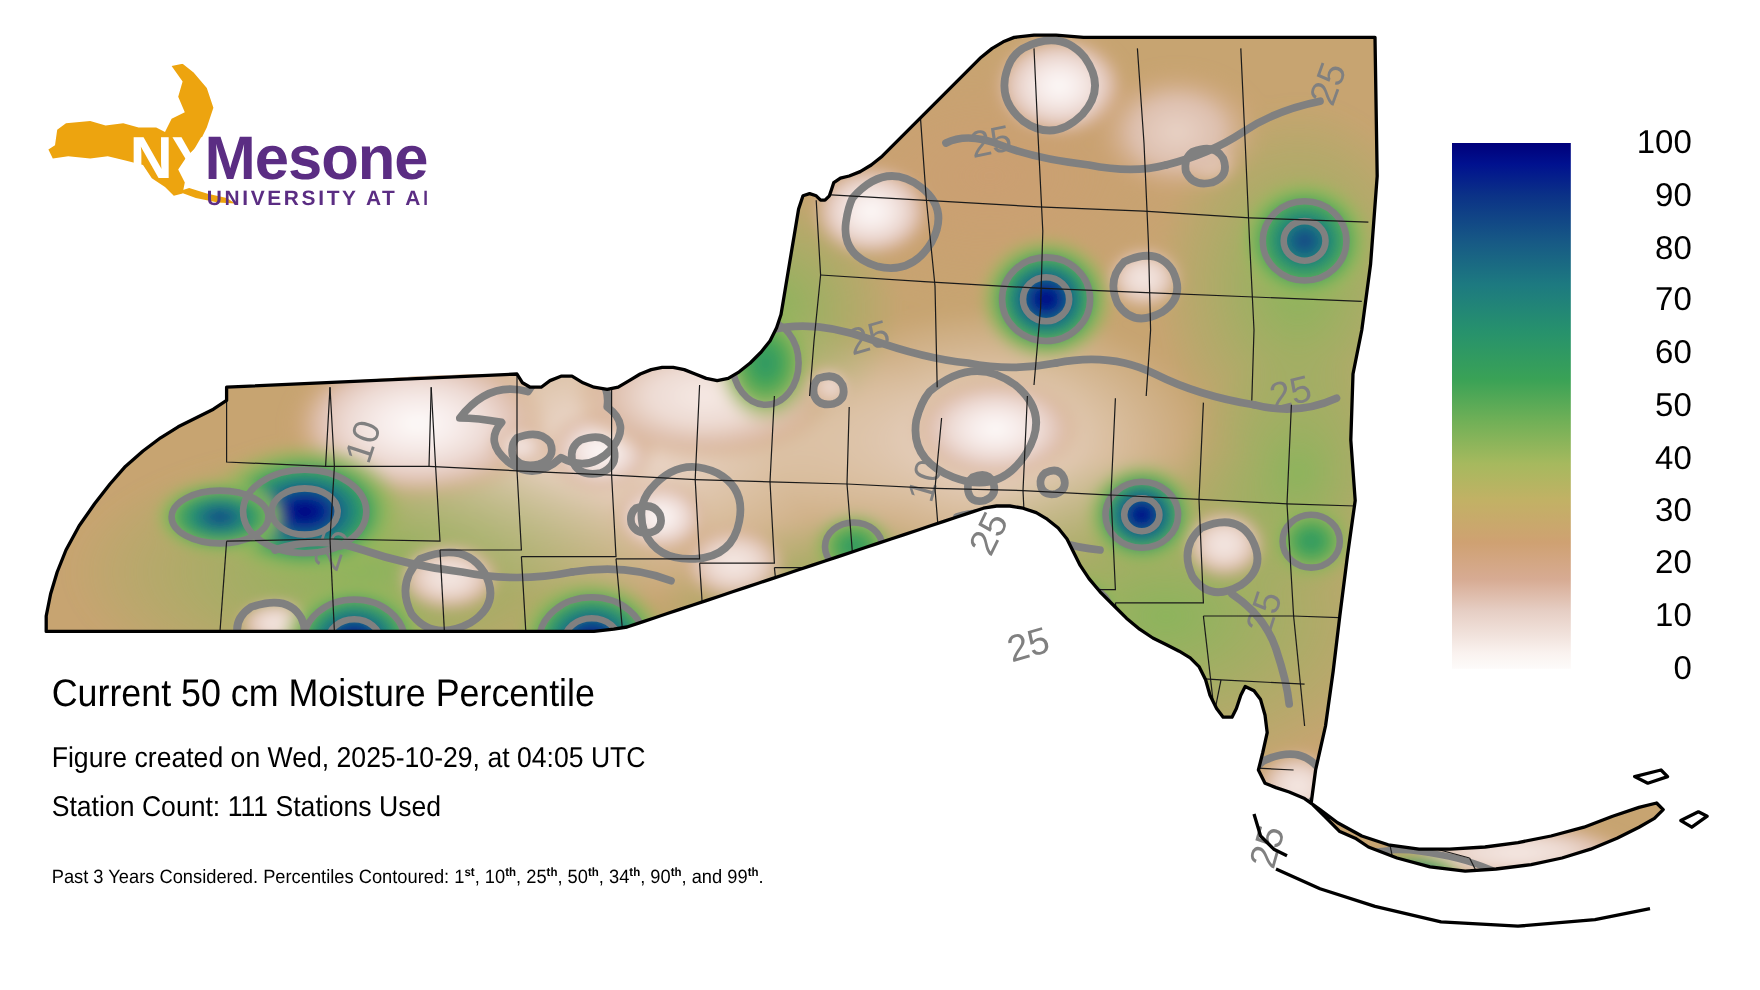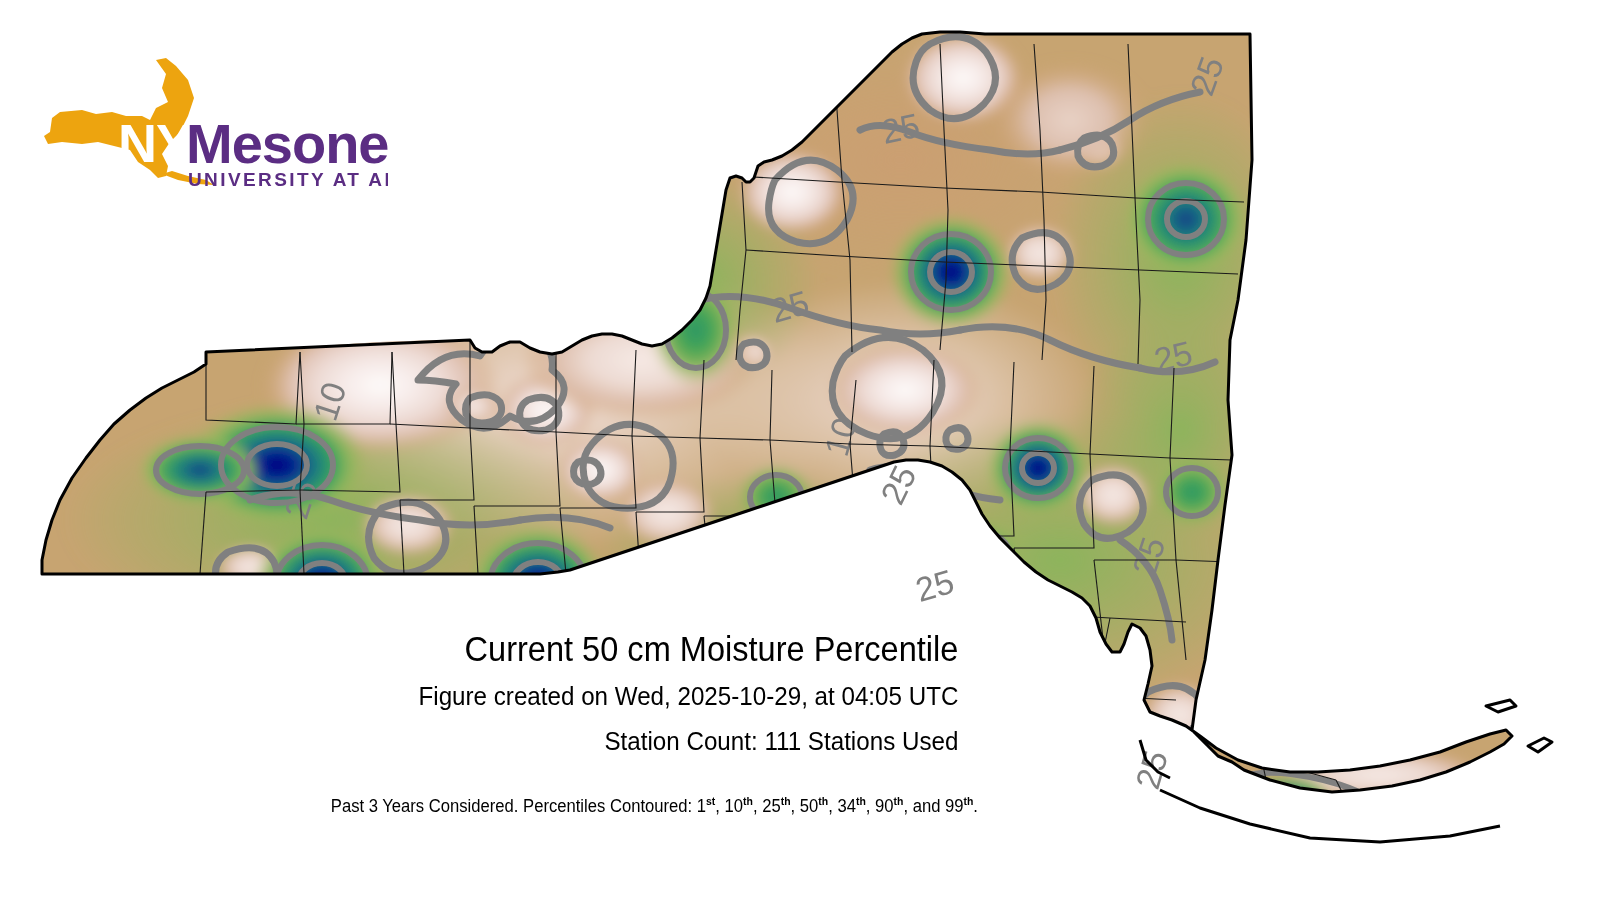--- a/index.html
+++ b/index.html
@@ -39,28 +39,28 @@
           #e6cec4 89%,
           #f2e4de 94%,
           #faf2ef 97%,
           #fdfbfa 100%);}
   #cbar-ticks{position:absolute;left:110px;top:0;width:180px;height:478px;}
   .cbtick{position:absolute;right:72px;transform:translateY(-50%);
           font-size:30px;line-height:30px;text-align:right;white-space:nowrap;
           font-family:"Liberation Sans","DejaVu Sans",sans-serif;color:#000;}
 
   
-  #textblock{position:absolute;left:47px;top:628px;width:980px;text-align:right;}
+  #textblock{position:absolute;left:47px;top:610px;width:980px;}
   #title{font-size:35px;line-height:42px;white-space:nowrap;
          font-family:"Liberation Sans Narrow","Liberation Sans",sans-serif;
          transform:scaleX(0.93);transform-origin:left center;}
   .sub{font-size:26px;line-height:45px;white-space:nowrap;
        font-family:"Liberation Sans Narrow","Liberation Sans",sans-serif;
        transform:scaleX(0.93);transform-origin:left center;}
-  #subs{margin-top:4px;}
+  #subs{margin-top:14px;}
   #foot{margin-top:26px;font-size:17.5px;line-height:22px;white-space:nowrap;
         font-family:"Liberation Sans Narrow","Liberation Sans",sans-serif;
         transform:scaleX(0.95);transform-origin:left center;}
   #foot sup{font-size:11px;vertical-align:super;font-weight:bold;}
 </style>
 </head>
 <body>
 
 <div id="root">
 
@@ -399,20 +399,36 @@
                L862 82 L872 72 L882 62 L892 52 L902 44 L912 38 L922 34
                L940 32 L960 32 Z"></path>
 
       <path d="M1160 790 L1200 808 L1250 824 L1310 838 L1380 842 L1450 836 L1500 826"></path>
       <path d="M1486 706 L1510 700 L1516 706 L1498 712 Z"></path>
       <path d="M1528 746 L1544 738 L1552 742 L1538 752 Z"></path>
       <path d="M1140 740 L1146 760 L1158 772 L1170 778"></path>
     </g>
   </svg>
 
+  <div id="cbar-wrap">
+    <div id="cbar"></div>
+    <div id="cbar-ticks">
+        <div class="cbtick" style="top: 0px;">100</div>
+        <div class="cbtick" style="top: 47.8px;">90</div>
+        <div class="cbtick" style="top: 95.6px;">80</div>
+        <div class="cbtick" style="top: 143.4px;">70</div>
+        <div class="cbtick" style="top: 191.2px;">60</div>
+        <div class="cbtick" style="top: 239px;">50</div>
+        <div class="cbtick" style="top: 286.8px;">40</div>
+        <div class="cbtick" style="top: 334.6px;">30</div>
+        <div class="cbtick" style="top: 382.4px;">20</div>
+        <div class="cbtick" style="top: 430.2px;">10</div>
+        <div class="cbtick" style="top: 478px;">0</div>
+      </div>
+  </div>
 
   <div id="textblock">
     <div id="title">Current 50 cm Moisture Percentile</div>
     <div id="subs">
       <div class="sub">Figure created on Wed, 2025-10-29, at 04:05 UTC</div>
       <div class="sub">Station Count: 111 Stations Used</div>
     </div>
     <div id="foot">Past 3 Years Considered. Percentiles Contoured: <span>1</span><sup>st</sup>, <span>10</span><sup>th</sup>, <span>25</span><sup>th</sup>, <span>50</span><sup>th</sup>, <span>34</span><sup>th</sup>, <span>90</span><sup>th</sup>, and <span>99</span><sup>th</sup>.</div>
   </div>
 

